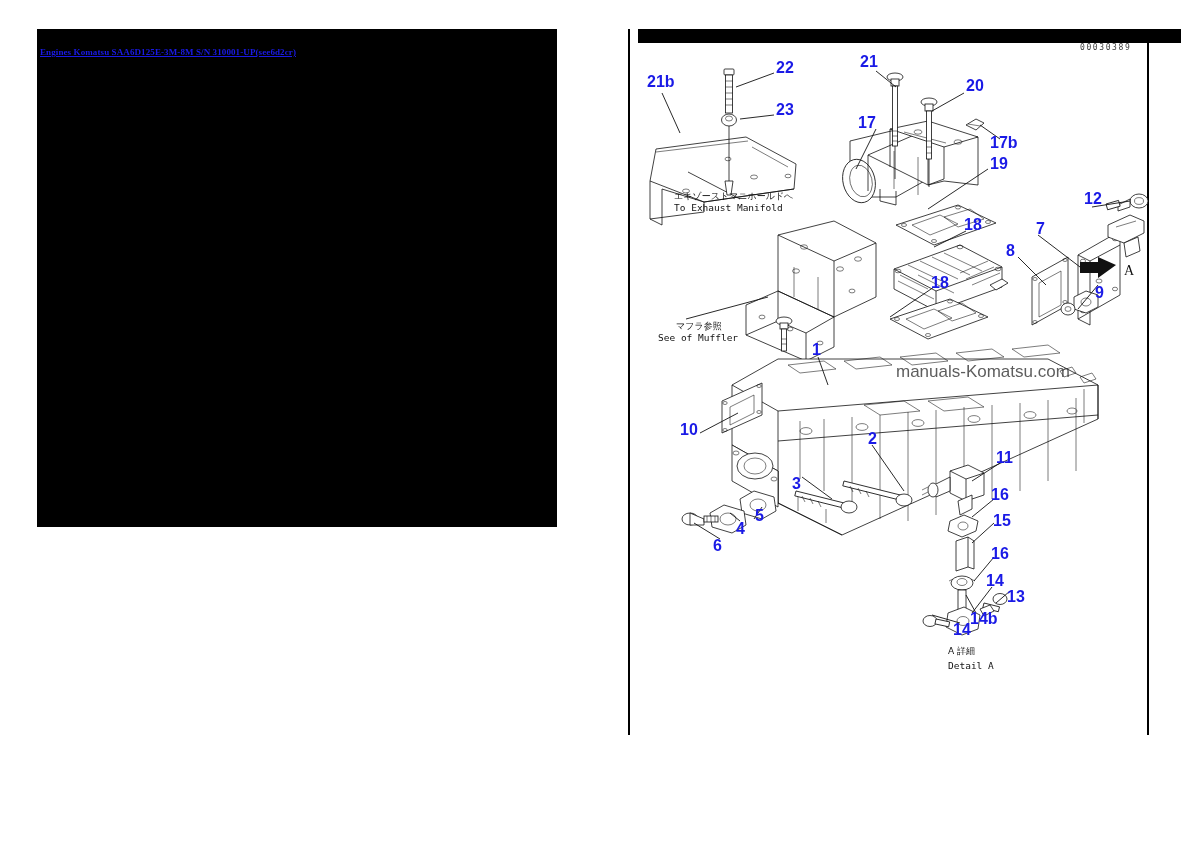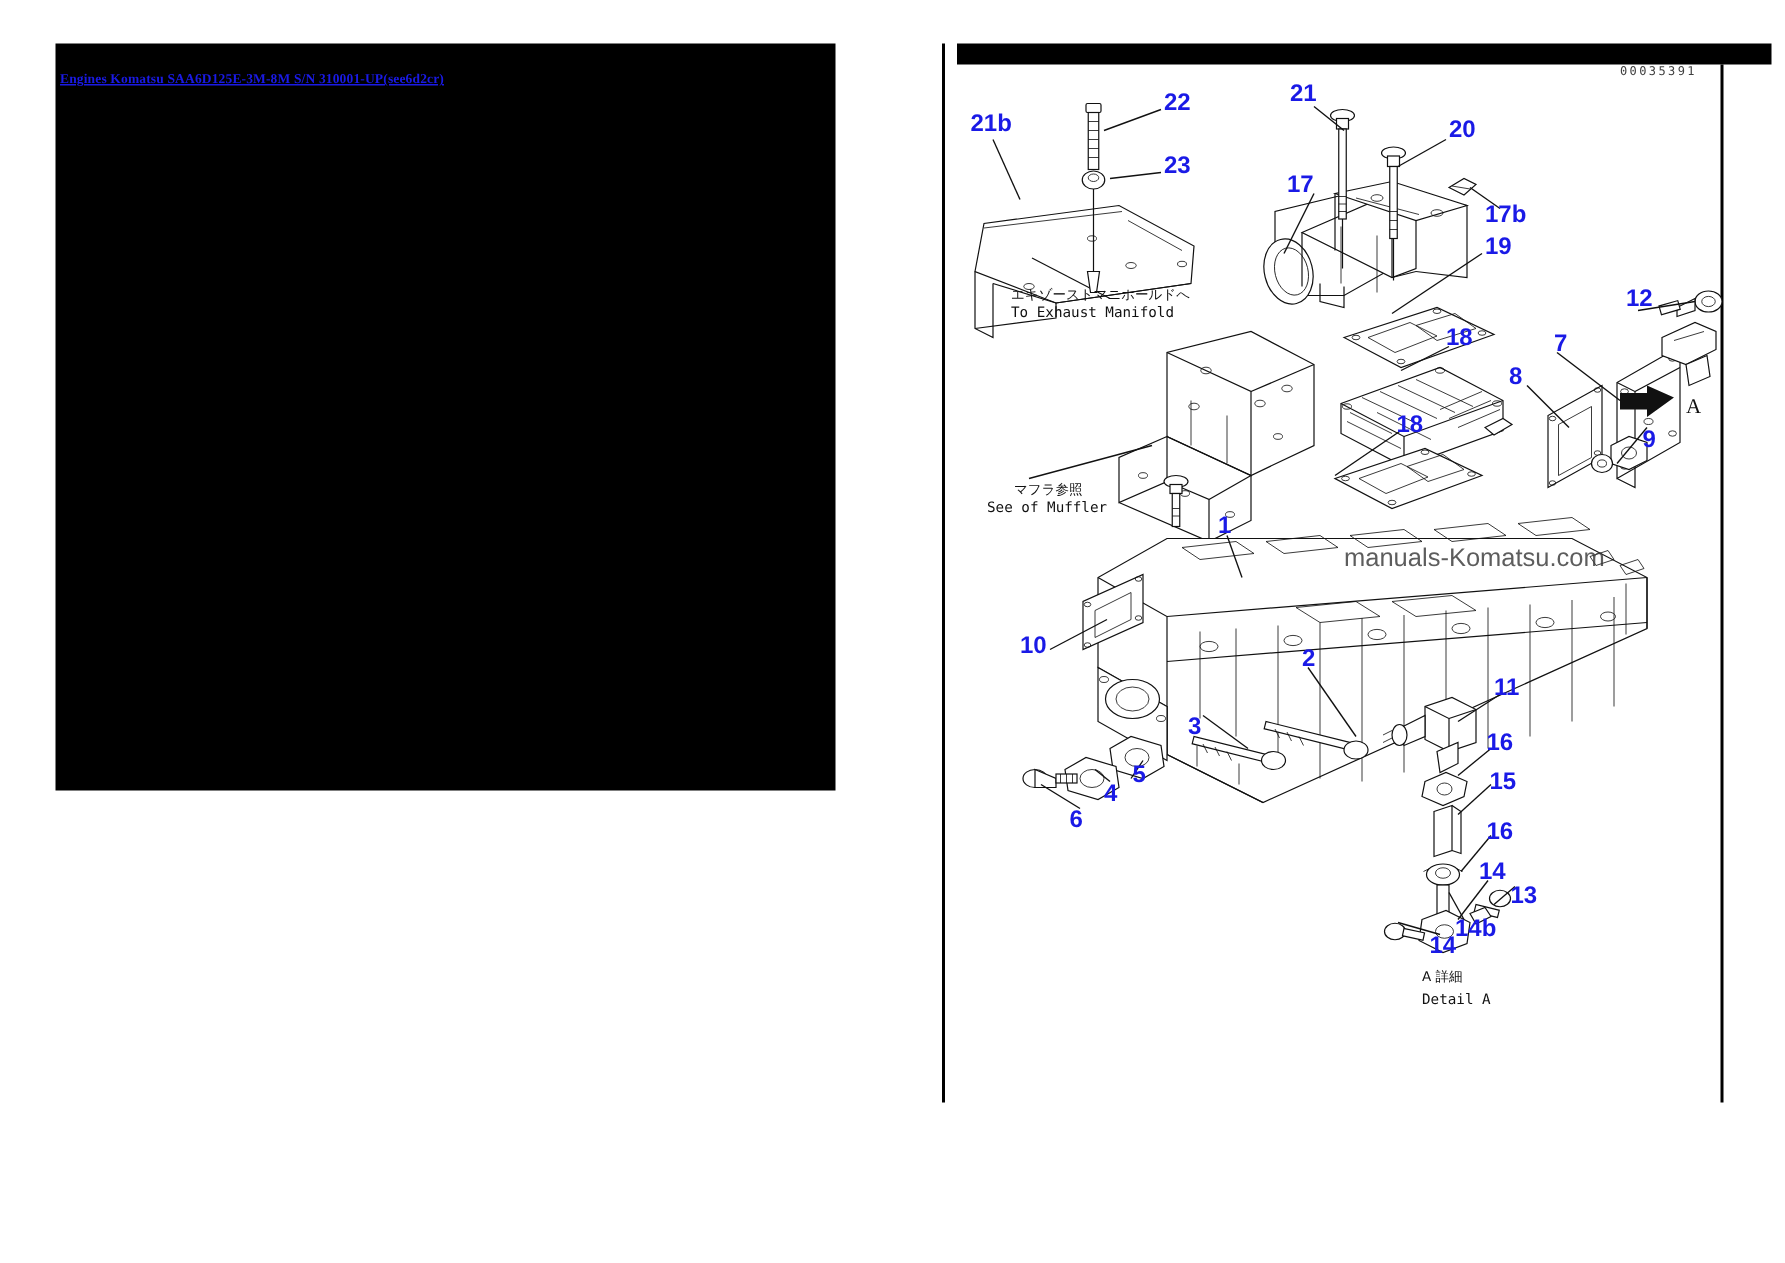--- a/index.html
+++ b/index.html
@@ -46,21 +46,21 @@
 <body>
 
 <div id="left-panel"></div>
 <a id="title-link" href="#">Engines Komatsu SAA6D125E-3M-8M S/N 310001-UP(see6d2cr)</a>
 
 <div id="diagram-frame">
 
   <div id="frame-topbar"></div>
   <div id="frame-left"></div>
   <div id="frame-right"></div>
-  <div id="corner-code">00035391</div>
+  <div id="corner-code">00030389</div>
 
   <svg id="svg-stage" viewBox="0 0 553 706">
 
     <g>
       <path class="wfill" d="M22 152 L28 120 L118 108 L168 135 L166 160 L76 173 Z"></path>
       <path class="ln" d="M22 152 L22 190 L34 196 L34 160"></path>
       <path class="ln" d="M22 190 L76 183 L76 173"></path>
       <path class="ln" d="M34 160 L76 173"></path>
       <path class="ln" d="M76 173 L166 160"></path>
       <path class="ln" d="M60 143 L112 170"></path>

